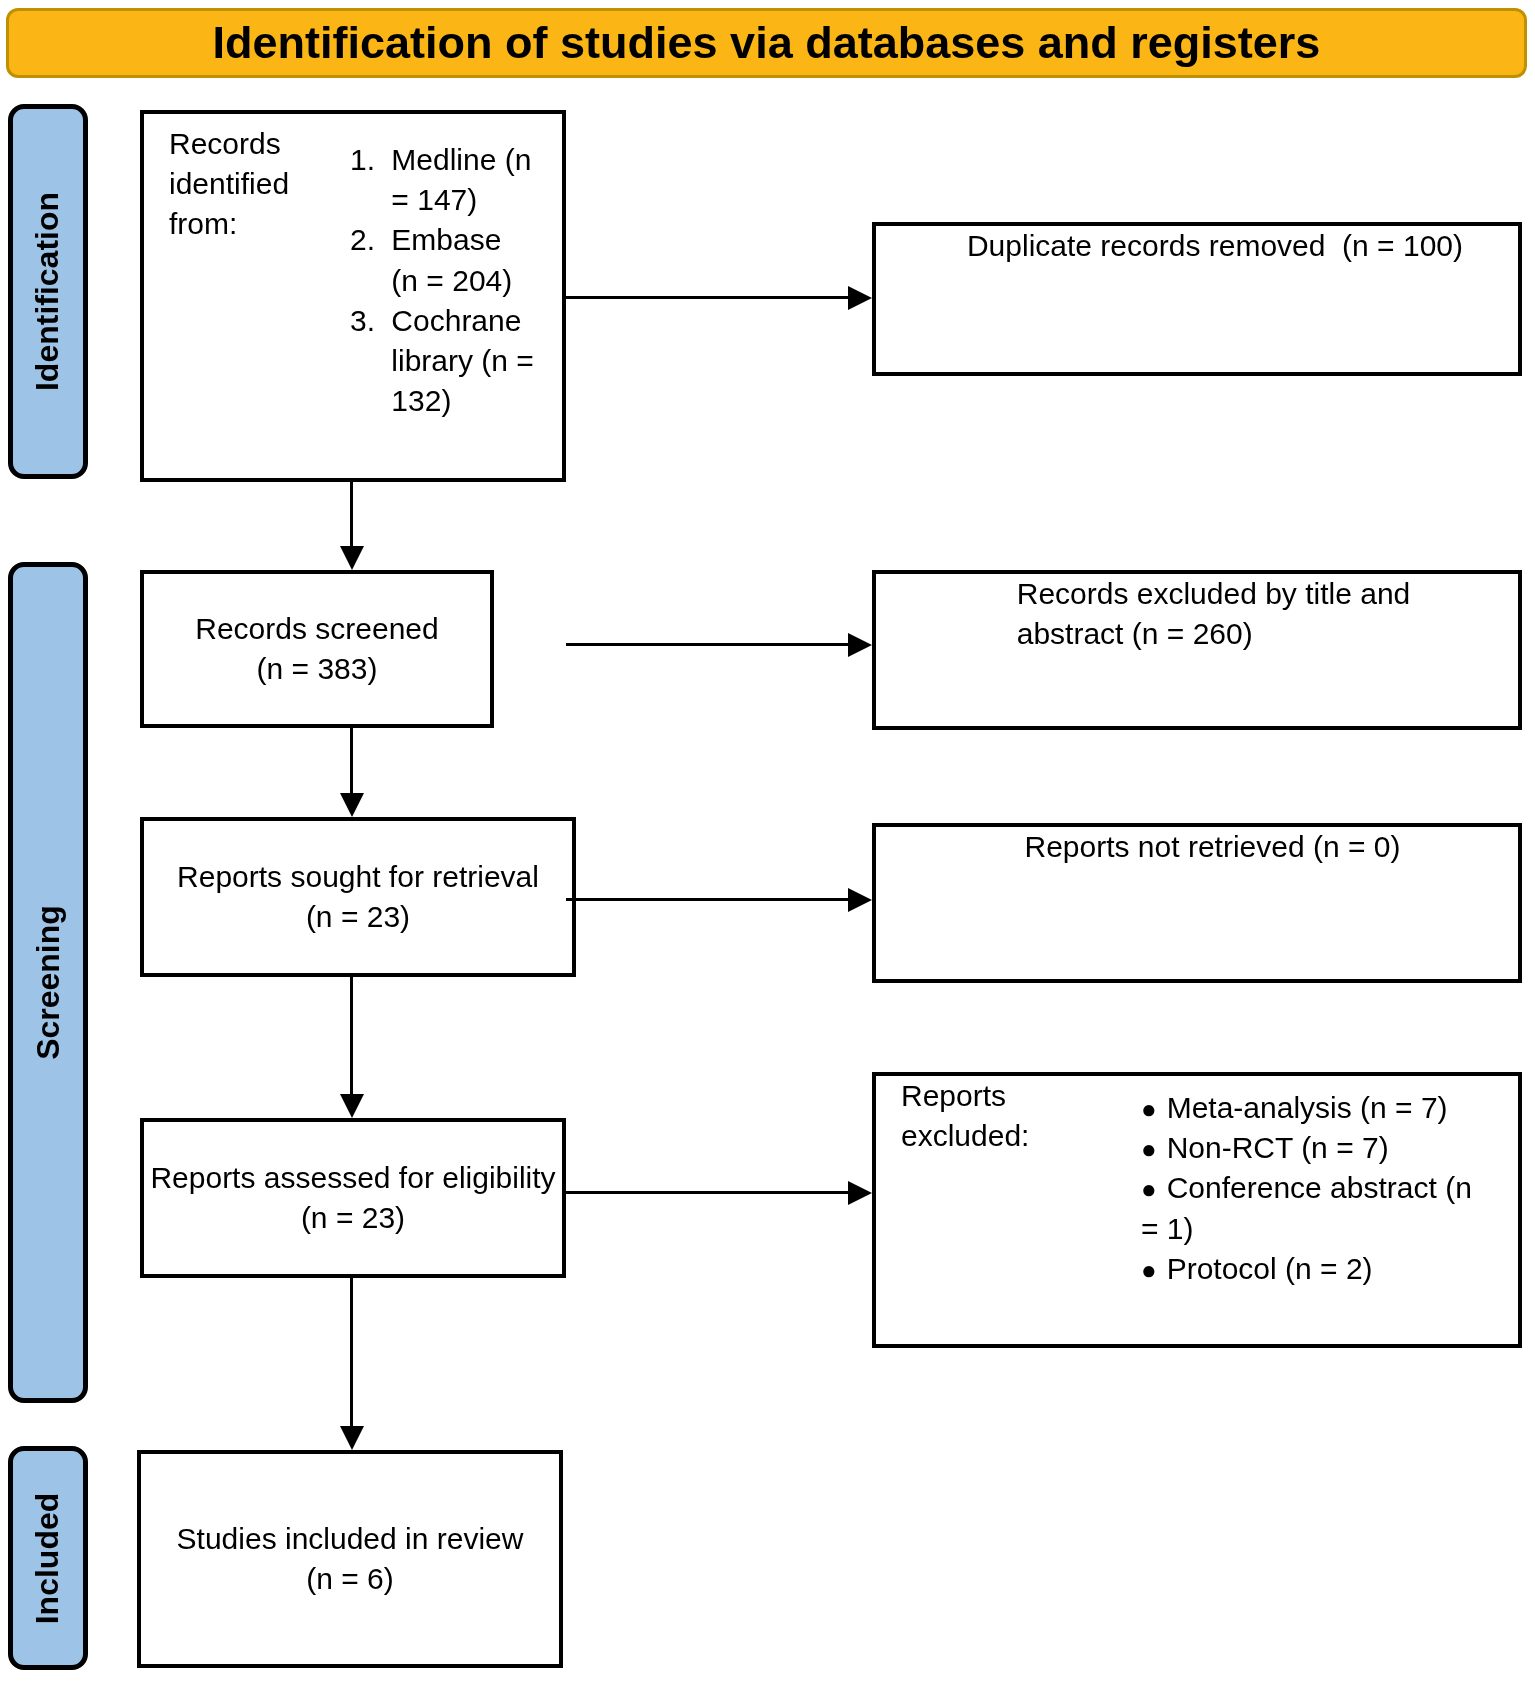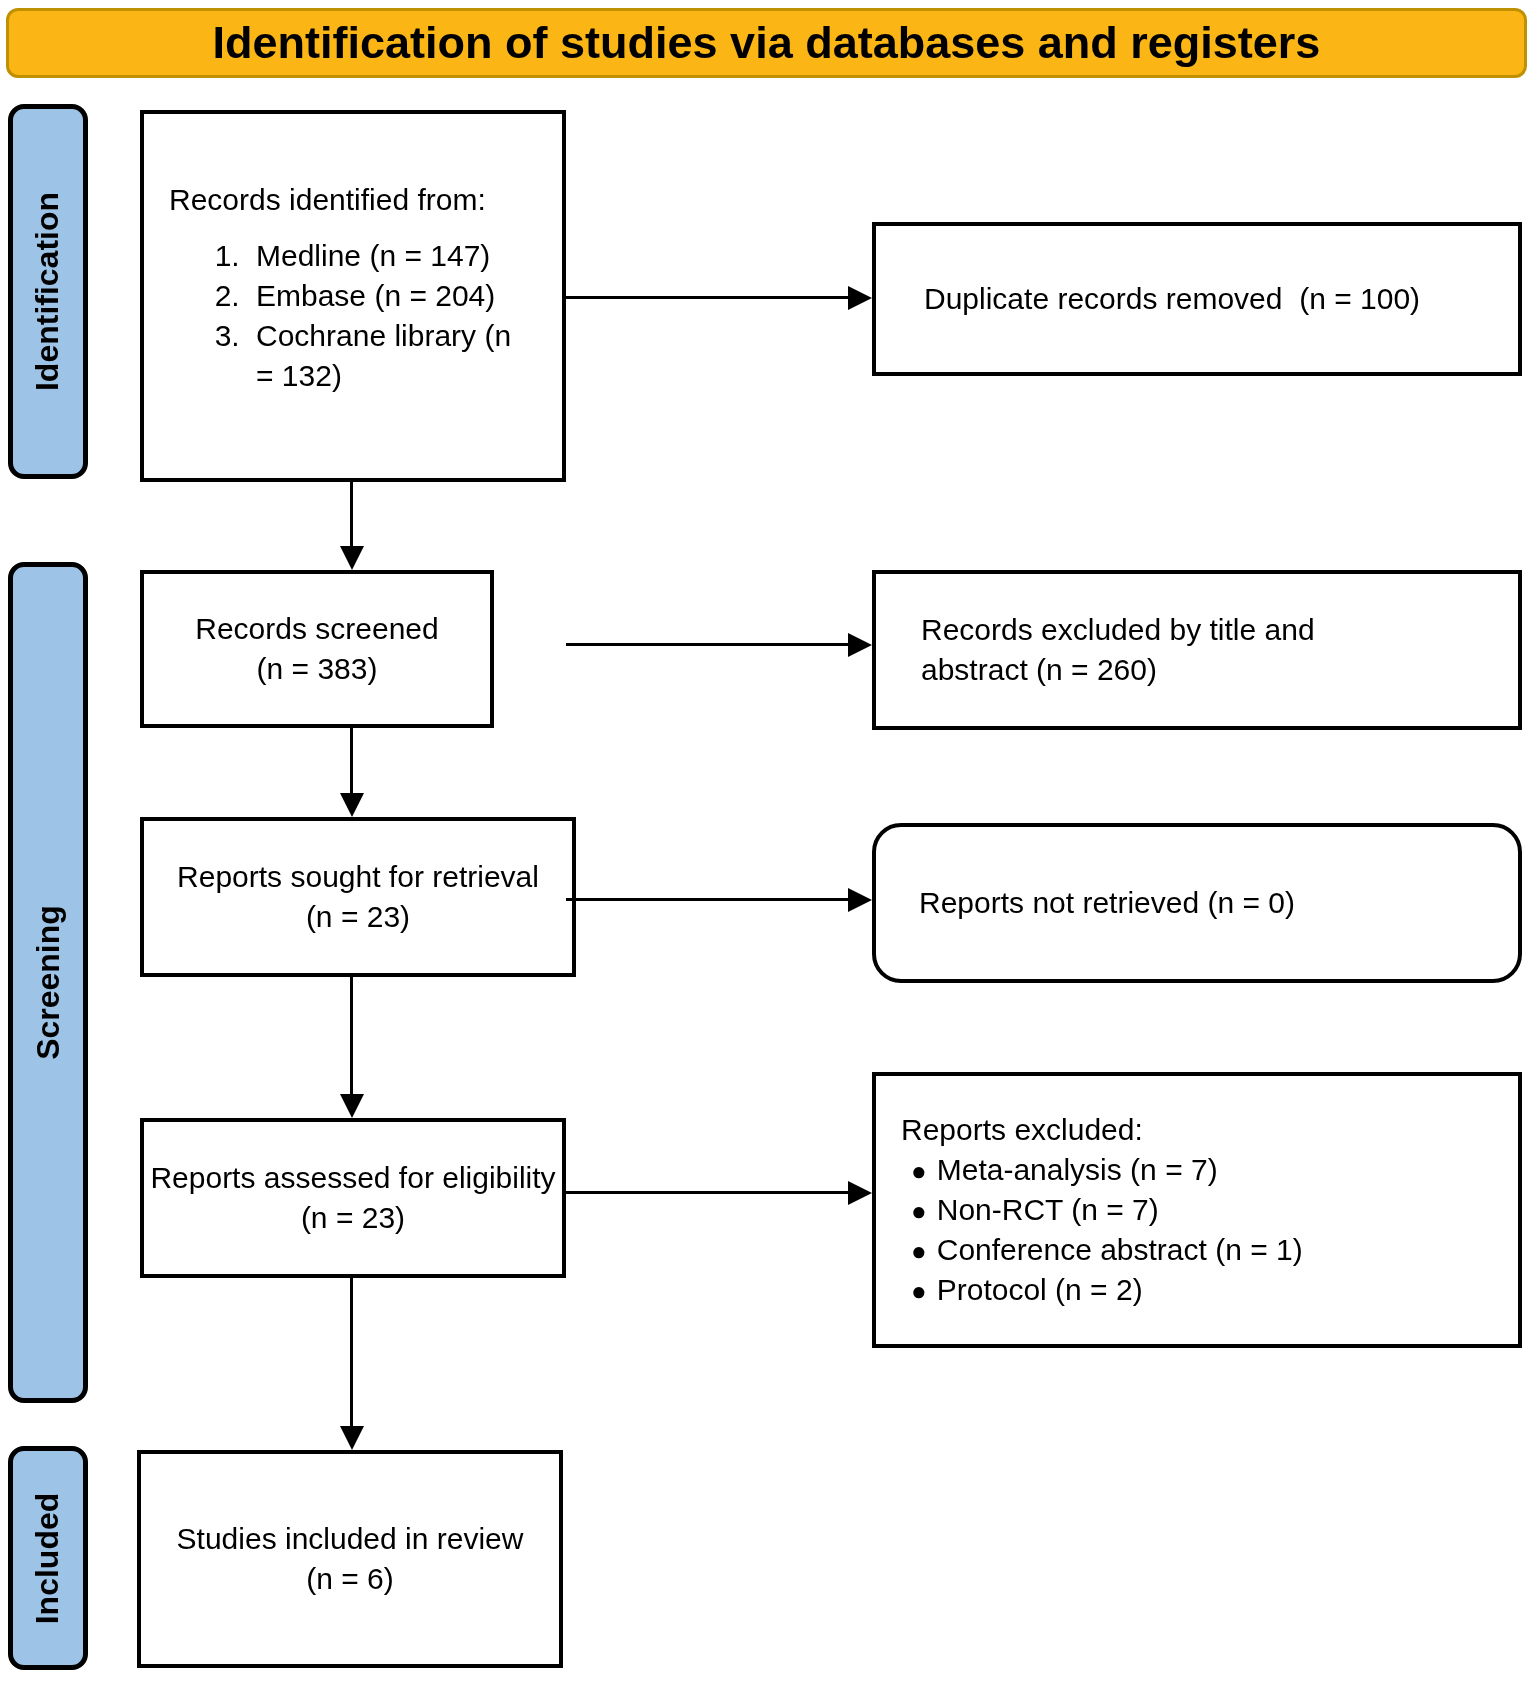--- a/index.html
+++ b/index.html
@@ -39,46 +39,46 @@
   }
   .stage-identification { top: 104px; height: 375px; }
   .stage-screening      { top: 562px; height: 841px; }
   .stage-included       { top: 1446px; height: 224px; }
 
   .box {
     position: absolute;
     background: #ffffff;
     border: 4px solid #000000;
     box-sizing: border-box;
-    display: flex; flex-direction: column; justify-content: center;
+    display: flex; flex-direction: row; justify-content: center;
     font-size: 30px; line-height: 1.34;
     white-space: pre-wrap;
   }
   .box.center { align-items: center; text-align: center; }
   .box.left   { align-items: flex-start; text-align: left; }
 
   .box-records-identified { left: 140px; top: 110px;  width: 426px; height: 372px; padding: 10px 10px 10px 25px; }
   .box-records-screened   { left: 140px; top: 570px;  width: 354px; height: 158px; }
   .box-reports-sought     { left: 140px; top: 817px;  width: 436px; height: 160px; }
   .box-reports-assessed   { left: 140px; top: 1118px; width: 426px; height: 160px; justify-content: center; }
   .box-studies-included   { left: 137px; top: 1450px; width: 426px; height: 218px; }
 
   .box-duplicates-removed    { left: 872px; top: 222px;  width: 650px; height: 154px; padding-left: 48px; padding-right: 12px; }
   .box-records-excluded      { left: 872px; top: 570px;  width: 650px; height: 160px; padding-left: 45px; padding-right: 12px; }
-  .box-reports-not-retrieved { left: 872px; top: 823px;  width: 650px; height: 160px; padding-left: 43px; padding-right: 12px; border-radius: 29px; }
+  .box-reports-not-retrieved { left: 872px; top: 823px;  width: 650px; height: 160px; padding-left: 43px; padding-right: 12px; }
   .box-reports-excluded      { left: 872px; top: 1072px; width: 650px; height: 276px; padding-left: 25px; padding-right: 12px; }
 
   ol.numbered {
     margin: 16px; padding-left: 63px;
     list-style: decimal;
   }
   ol.numbered li { padding-left: 8px; }
 
   ul.bullets {
-    margin: 0; padding-left: 10px;
+    margin: 12px; padding-left: 10px;
     list-style: none;
   }
   ul.bullets li::before { content: "\25CF"; margin-right: 10px; font-size: 26px; }
 
   
   .varrow { position: absolute; width: 24px; }
   .varrow .line { position: absolute; left: 10px; top: 0; bottom: 20px; width: 3px; background: #000; }
   .varrow .head {
     position: absolute; left: 0; bottom: 0;
     width: 0; height: 0;

